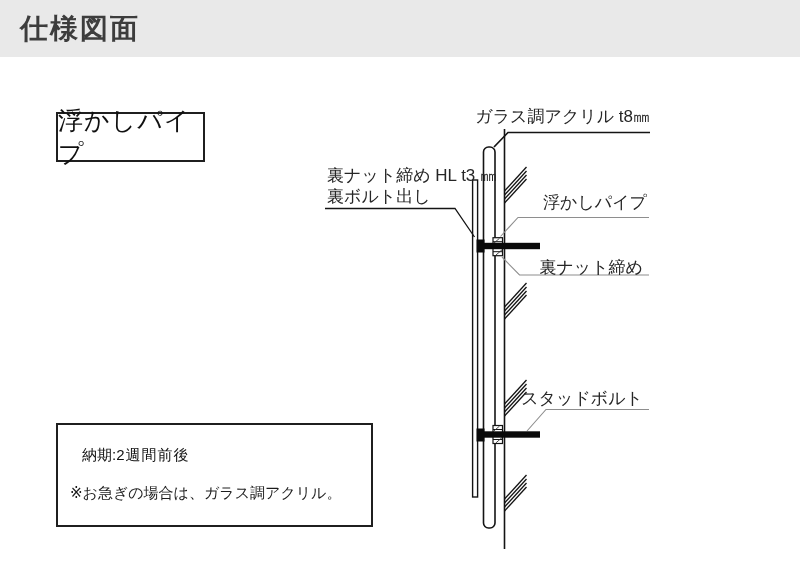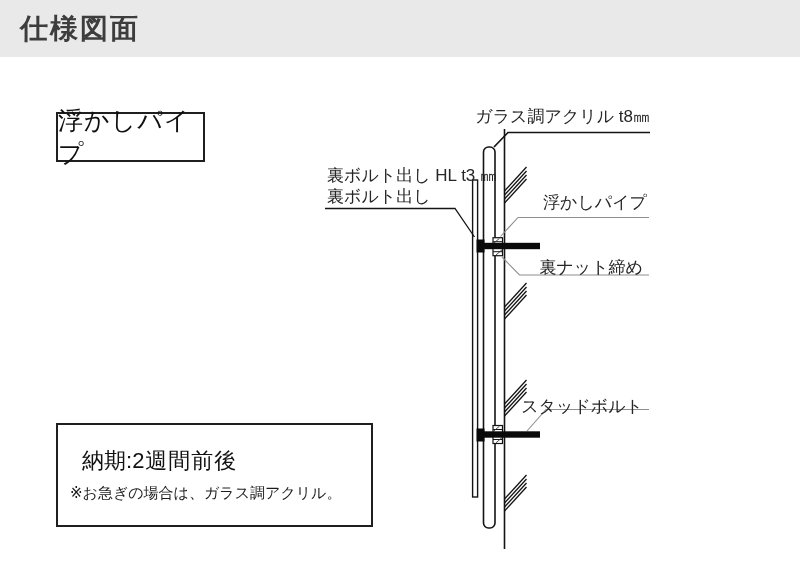--- a/index.html
+++ b/index.html
@@ -24,26 +24,26 @@
 
   
   .diagram-svg{position:absolute;left:0;top:0;width:800px;height:580px;pointer-events:none;}
 
   
   .lbl{position:absolute;font-size:17px;color:var(--text);white-space:nowrap;}
   .lbl-acrylic{right:150px;top:105px;text-align:right;}
   .lbl-stainless{left:327px;top:165px;line-height:21px;}
   .lbl-pipe{right:153px;top:191px;text-align:right;}
   .lbl-nut{right:157px;top:256px;text-align:right;}
-  .lbl-stud{right:157px;top:395px;text-align:right;}
+  .lbl-stud{right:157px;top:387px;text-align:right;}
 
   
   .delivery-box{position:absolute;left:56px;top:423px;width:317px;height:104px;
                 border:2px solid var(--box-border);background:#fff;}
-  .delivery-main{position:absolute;left:24px;top:21px;font-size:22px;color:#111;
+  .delivery-main{position:absolute;left:24px;top:21px;font-size:15px;color:#111;
                  display:flex;align-items:baseline;}
   .delivery-main .val{margin-left:0;letter-spacing:1px;}
   .delivery-note{position:absolute;left:12px;top:59px;font-size:15px;color:#1c1c1c;}
 </style>
 </head>
 <body>
 
 <div class="page">
 
   <header class="topbar">
@@ -116,21 +116,21 @@
 
     <g>
       <rect x="476.5" y="428.5" width="8" height="13" fill="#0a0a0a"></rect>
       <rect x="478" y="431.3" width="62" height="6.4" fill="#0a0a0a"></rect>
     </g>
   </svg>
 
   <div class="lbl lbl-acrylic">ガラス調アクリル t8㎜</div>
 
   <div class="lbl lbl-stainless">
-    <div>裏ボルト出し HL t3 ㎜</div>
+    <div>裏ナット締め HL t3 ㎜</div>
     <div>裏ボルト出し</div>
   </div>
 
   <div class="lbl lbl-pipe">浮かしパイプ</div>
 
   <div class="lbl lbl-nut">裏ナット締め</div>
 
   <div class="lbl lbl-stud">スタッドボルト</div>
 
   <div class="delivery-box">

